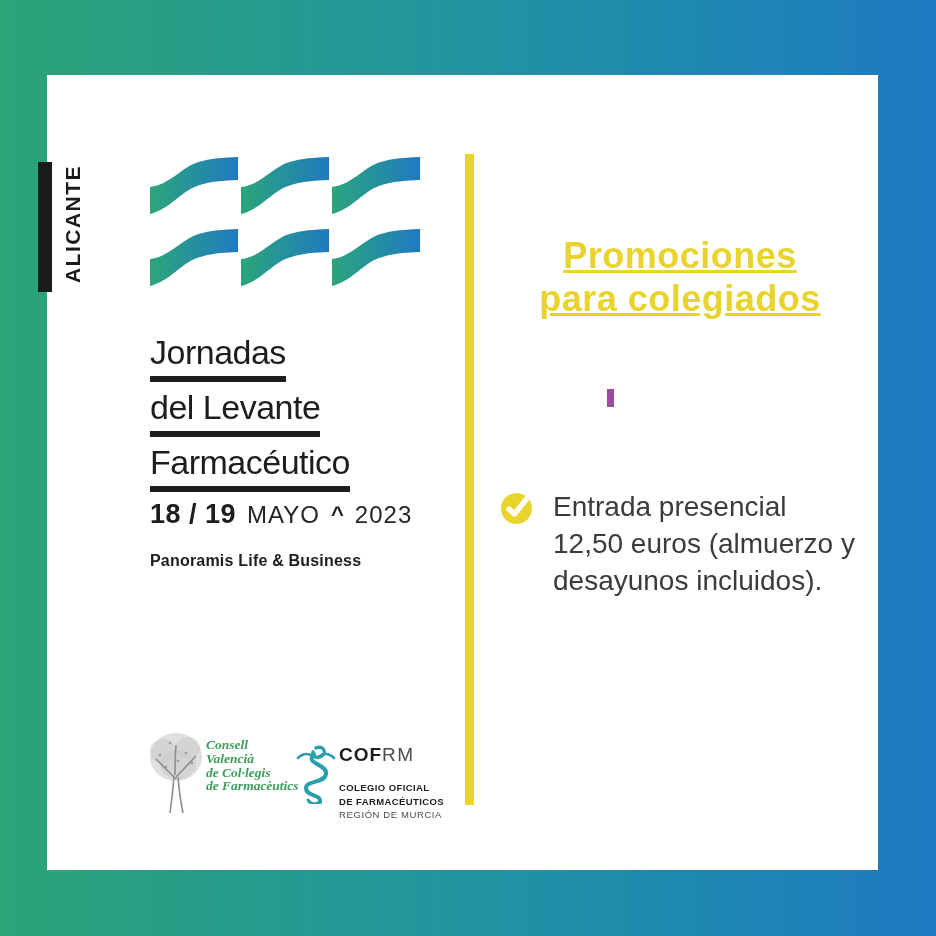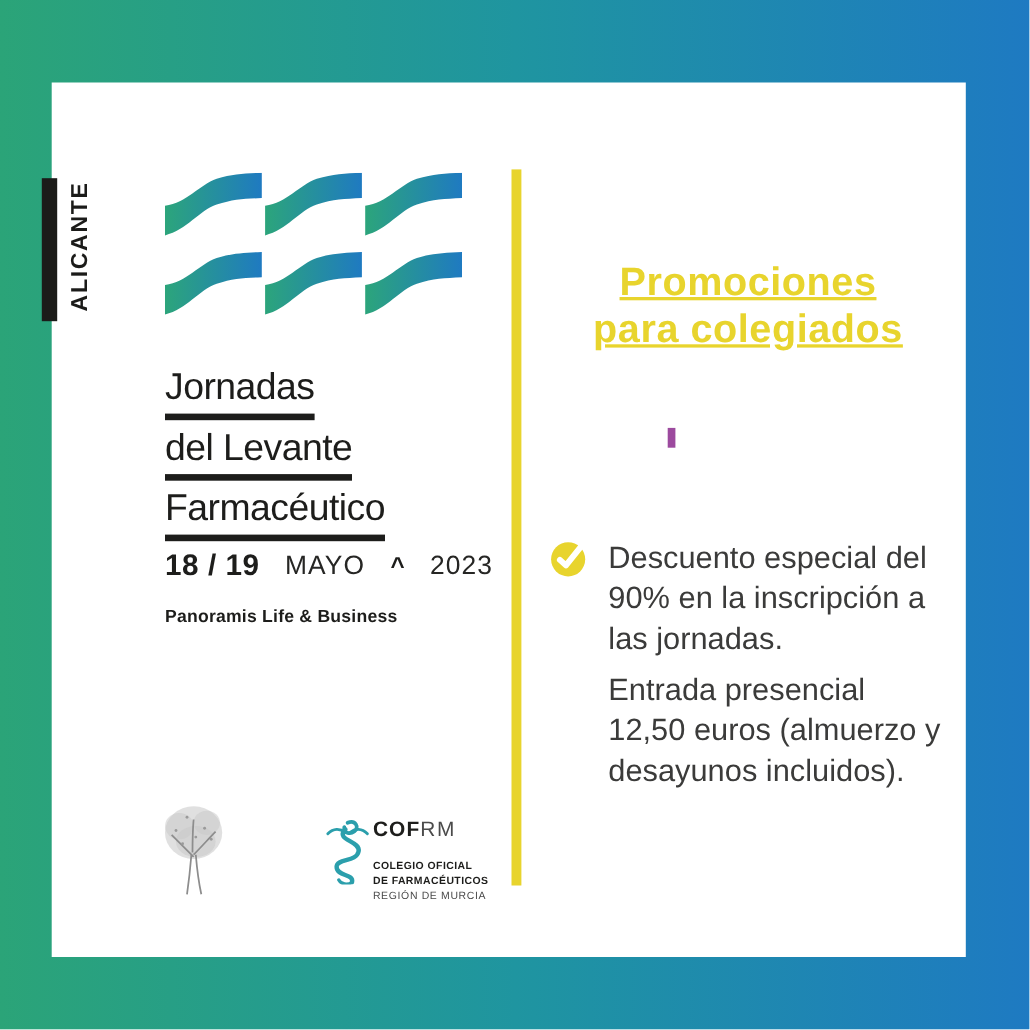--- a/index.html
+++ b/index.html
@@ -21,21 +21,21 @@
   .waves{position:absolute;left:150px;top:157px;}
 
   
   .title{position:absolute;left:150px;top:334px;color:#1d1d1b;}
   .title-line{
     display:table;font-size:34px;font-weight:400;line-height:36px;letter-spacing:-0.5px;
     padding-bottom:6px;border-bottom:6px solid #1d1d1b;margin-bottom:7px;
   }
 
   
-  .date-row{position:absolute;left:150px;top:499px;display:flex;align-items:center;gap:23px;color:#1d1d1b;}
+  .date-row{position:absolute;left:150px;top:499px;display:flex;align-items:center;gap:11px;color:#1d1d1b;}
   .date-days{font-size:27px;font-weight:700;letter-spacing:0.5px;}
   .date-month,.date-year{font-size:24px;font-weight:400;letter-spacing:1px;color:#262624;}
   .date-caret{font-size:22px;font-weight:700;}
   .venue{position:absolute;left:150px;top:552px;font-size:16px;font-weight:700;letter-spacing:0.2px;color:#1d1d1b;}
 
   
   .divider{position:absolute;left:465px;top:154px;width:9px;height:651px;background:#e8d42d;}
 
   
   .promo-heading{
@@ -111,23 +111,20 @@
 para colegiados</div>
 
   <div class="micof-mark"></div>
 
   <svg class="check-icon" width="34" height="34" viewBox="0 0 34 34" aria-hidden="true">
     <circle cx="16.5" cy="17.5" r="15.5" fill="#e8d42d"></circle>
     <path d="M9,18 L14.5,23 L28.5,5.5" fill="none" stroke="#ffffff" stroke-width="5.4" stroke-linecap="round" stroke-linejoin="round"></path>
   </svg>
 
   <div class="benefits">
-    <p class="benefit">Descuento especial del
-90% en la inscripción a
-las jornadas.</p>
     <p class="benefit">Entrada presencial
 12,50 euros (almuerzo y
 desayunos incluidos).</p>
   </div>
 
   <svg class="tree-logo" width="56" height="84" viewBox="0 0 56 84" aria-hidden="true">
     <g fill="#c7c7c7">
       <ellipse cx="28" cy="26" rx="26" ry="24" opacity="0.55"></ellipse>
       <ellipse cx="15" cy="20" rx="13" ry="12" opacity="0.5"></ellipse>
       <ellipse cx="40" cy="17" rx="12" ry="11" opacity="0.5"></ellipse>
@@ -142,20 +139,26 @@
     </g>
     <g fill="#9a9a9a">
       <circle cx="12" cy="24" r="1.3"></circle>
         <circle cx="22" cy="12" r="1.3"></circle>
       <circle cx="38" cy="22" r="1.3"></circle>
         <circle cx="30" cy="30" r="1.3"></circle>
       <circle cx="44" cy="32" r="1.3"></circle>
         <circle cx="18" cy="36" r="1.3"></circle>
     </g>
   </svg>
+  <div class="consell">
+    <div>Consell</div>
+    <div>Valencià</div>
+    <div>de Col·legis</div>
+    <div>de Farmacèutics</div>
+  </div>
 
   <svg class="caduceus" width="40" height="60" viewBox="0 0 40 60" aria-hidden="true">
     <g fill="none" stroke="#2b9fac" stroke-linecap="round">
       <path d="M20,4 C27,1 31,8 26,12 C22,15 16,13 17,8" stroke-width="3.4"></path>
       <path d="M2,14 C7,9 13,9 18,13" stroke-width="2.6"></path>
       <path d="M38,14 C33,9 27,9 22,13" stroke-width="2.6"></path>
       <path d="M18,10 C8,20 32,20 30,30 C28,40 10,36 10,44 C10,53 26,50 24,58" stroke-width="4"></path>
       <path d="M24,58 C20,61 14,60 12,56" stroke-width="3"></path>
     </g>
   </svg>

